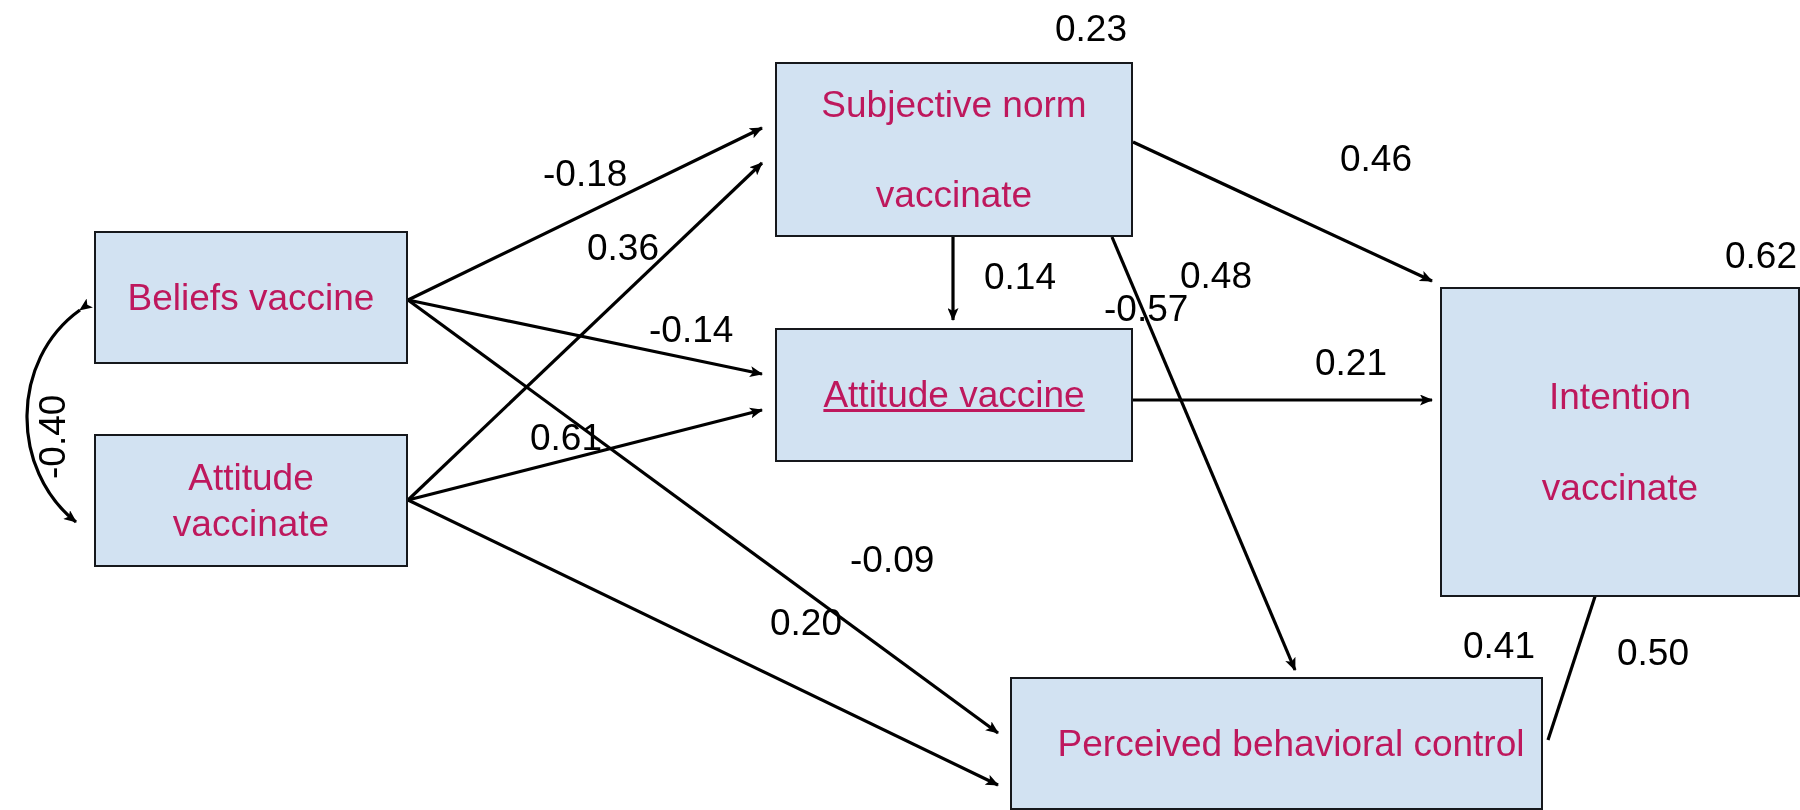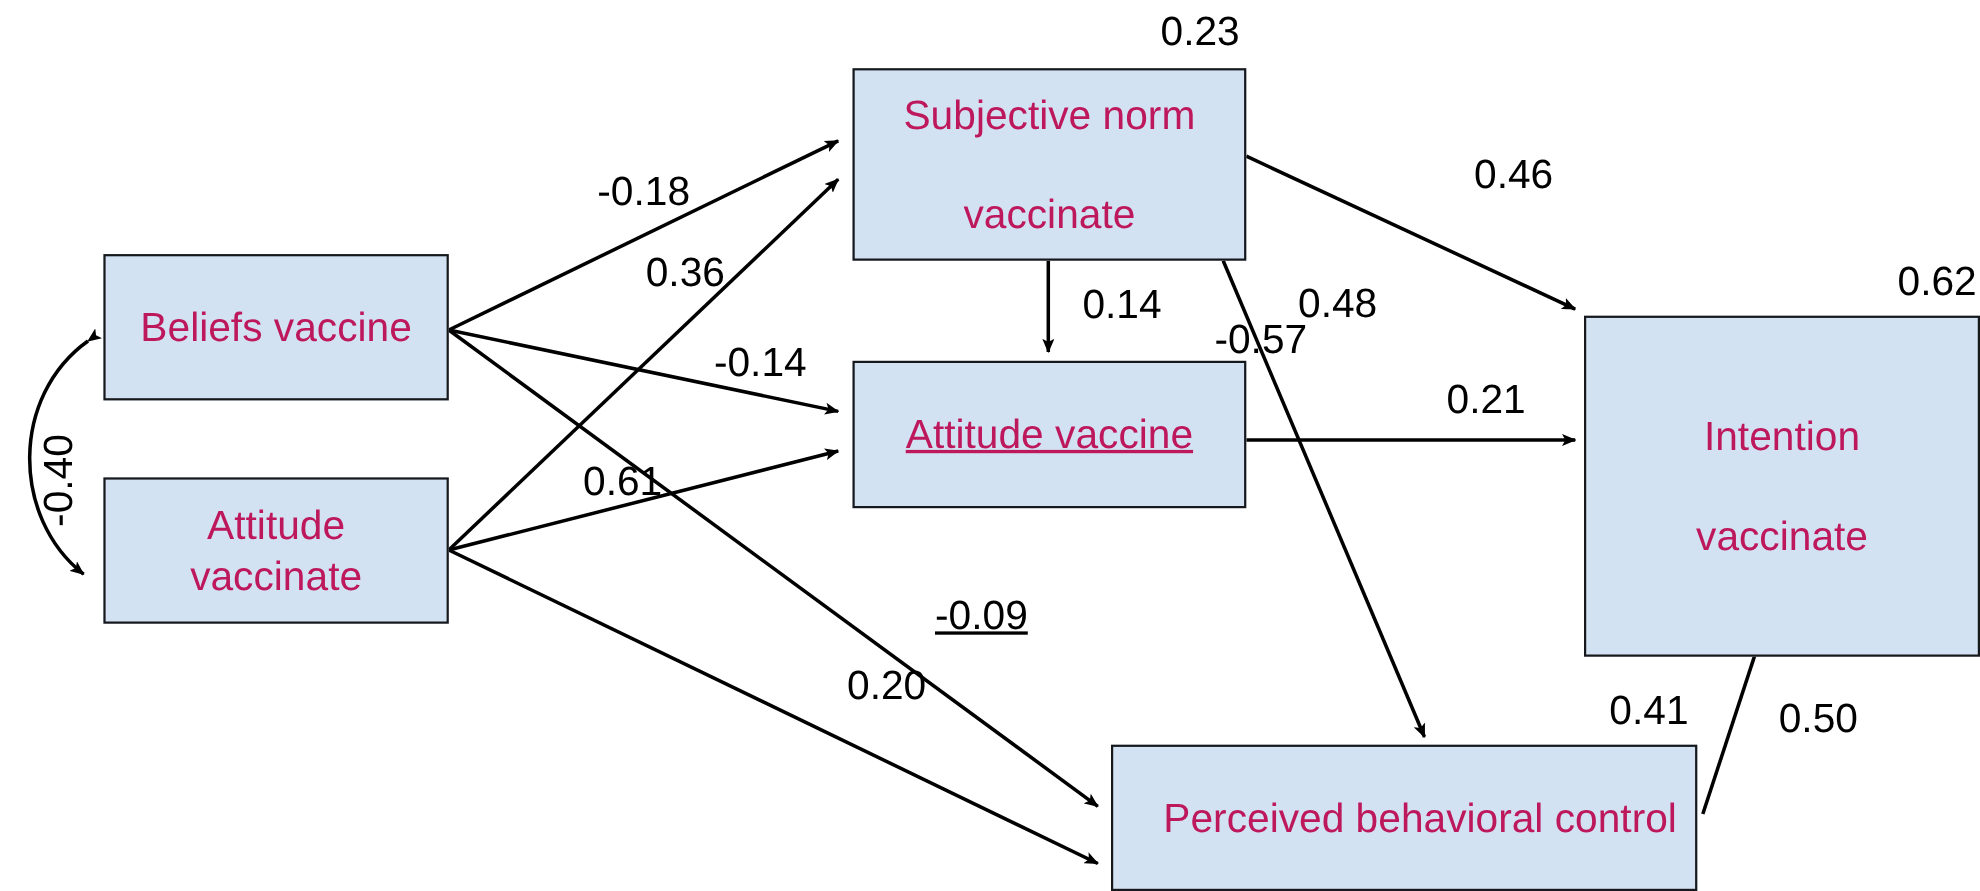--- a/index.html
+++ b/index.html
@@ -105,18 +105,18 @@
   <div class="lbl" style="left:1463px;top:627px;">0.41</div>
 
   <div class="lbl" style="left:543px;top:155px;">-0.18</div>
   <div class="lbl" style="left:587px;top:229px;">0.36</div>
   <div class="lbl" style="left:649px;top:311px;">-0.14</div>
   <div class="lbl" style="left:530px;top:419px;">0.61</div>
   <div class="lbl" style="left:984px;top:258px;">0.14</div>
   <div class="lbl" style="left:1340px;top:140px;">0.46</div>
   <div class="lbl" style="left:1180px;top:257px;">0.48</div>
   <div class="lbl" style="left:1315px;top:344px;">0.21</div>
-  <div class="lbl" style="left:850px;top:541px;text-decoration:underline;">-0.09</div>
+  <div class="lbl" style="left:850px;top:541px;">-0.09</div>
   <div class="lbl" style="left:770px;top:604px;">0.20</div>
   <div class="lbl" style="left:1617px;top:634px;">0.50</div>
   <div class="lbl rot" style="left:34px;top:479px;">-0.40</div>
 
 </div>
 
 </body></html>

